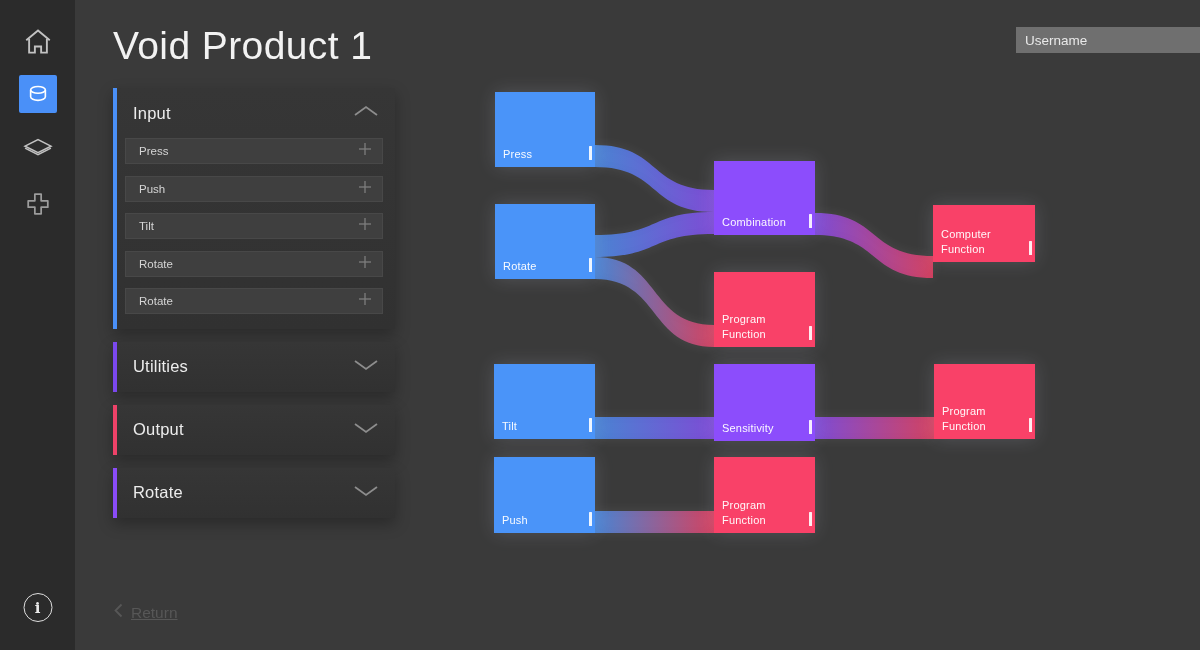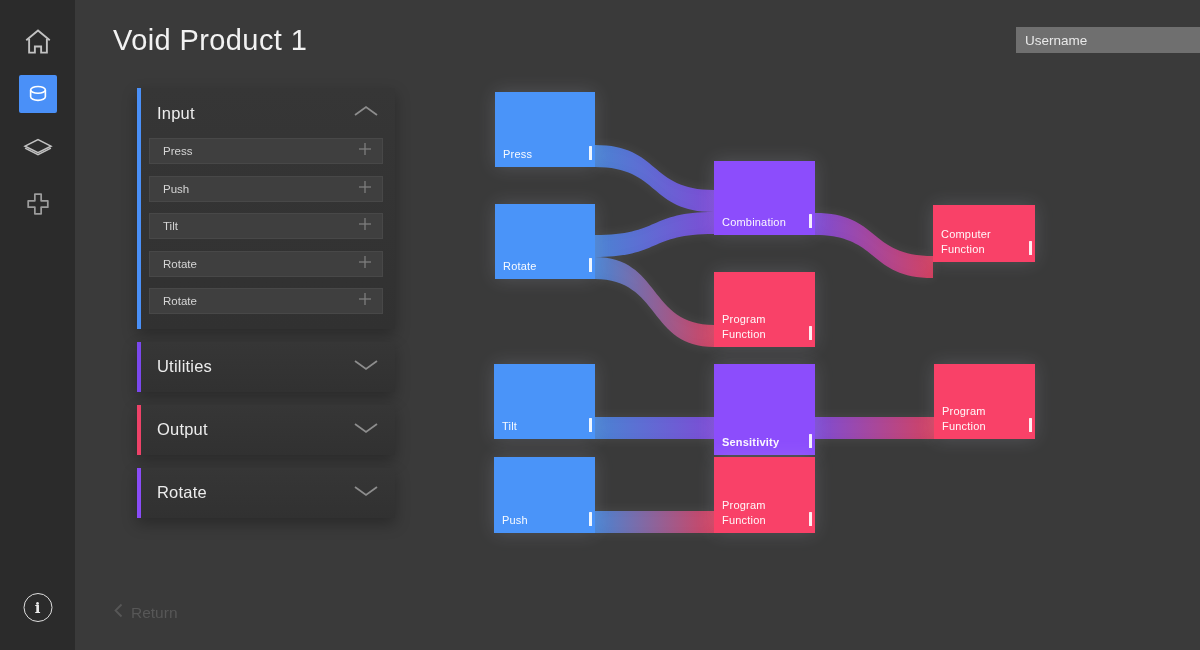--- a/index.html
+++ b/index.html
@@ -21,34 +21,34 @@
     width:38px; height:38px; background:#4a90f8; border-radius:2px;
     display:flex; align-items:center; justify-content:center;
   }
   .info-badge {
     width:29px; height:29px; border:1.6px solid #dedede; border-radius:50%;
     display:flex; align-items:center; justify-content:center;
     font-family:"DejaVu Serif", serif; font-weight:bold; font-size:15px; color:#eaeaea;
   }
   
   .page-title {
-    position:absolute; left:113px; top:24px; font-size:29px; font-weight:400;
+    position:absolute; left:113px; top:24px; font-size:39px; font-weight:400;
     color:#f2f2f2; letter-spacing:.4px; z-index:2;
   }
   .user-box { position:absolute; right:0; top:27px; height:26px; width:184px; display:flex; z-index:4; }
   .user-box input {
     flex:1; background:#6f6f6f; border:0; outline:none; color:#e9e9e9;
     font-size:13.5px; padding-left:9px; font-family:"Liberation Sans", sans-serif;
   }
   
   .accordion { position:absolute; left:113px; top:88px; width:282px; z-index:2; }
   .acc-panel {
     background:linear-gradient(180deg,#363636,#313131);
     box-shadow:0 6px 14px rgba(0,0,0,.28);
-    margin-bottom:13px; position:relative;margin-left:24px;
+    margin-bottom:13px; position:relative;
   }
   .acc-accent { position:absolute; left:0; top:0; bottom:0; width:4px; }
   .acc-header {
     height:50px; display:flex; align-items:center; justify-content:space-between;
     padding:0 16px 0 20px; cursor:pointer;
   }
   .acc-title { font-size:16.5px; color:#ececec; font-weight:400; letter-spacing:.2px; }
   .acc-items { padding-bottom:3px; }
   .acc-item {
     height:26px; margin:0 12px 11.5px 12px; background:#3f3f3f;
@@ -67,21 +67,21 @@
     position:absolute; left:8px; bottom:6px; font-size:11px; line-height:1.3;
     color:rgba(255,255,255,.96); letter-spacing:.2px; white-space:pre-line;
   }
   .node-tick {
     position:absolute; right:3px; bottom:7px; width:3px; height:14px;
     background:rgba(255,255,255,.9); border-radius:.5px;
   }
   
   .return-link {
     position:absolute; left:114px; top:603px; display:flex; align-items:center; gap:8px;
-    color:#575757; font-size:15.5px; cursor:pointer; z-index:2;
+    color:#575757; font-size:15.5px; cursor:pointer; z-index:2;text-decoration:underline;
   }
 </style>
 </head>
 <body>
 
 <div class="sidebar">
   <div class="side-icon" style="top:28px;">
     <span>
       <svg width="30" height="28" viewBox="0 0 24 22" fill="none" stroke="#c2c2c2" stroke-width="1.5">
         <path d="M2.6,9.6 L12,1.8 L21.4,9.6"></path>
@@ -278,21 +278,21 @@
       </div>
       <div class="node" style="left: 453px; top: 125px; width: 102px; height: 57px; background: rgb(249, 65, 104);">
         <span class="node-label">Computer
 Function</span>
      <span class="node-tick"></span>
       </div>
       <div class="node" style="left: 14px; top: 284px; width: 101px; height: 75px; background: rgb(74, 148, 249);">
         <span class="node-label">Tilt</span>
      <span class="node-tick"></span>
       </div>
-      <div class="node" style="left: 234px; top: 284px; width: 101px; height: 91px; background: rgb(140, 77, 252); font-weight: bold;">
+      <div class="node" style="left: 234px; top: 284px; width: 101px; height: 77px; background: rgb(140, 77, 252);">
         <span class="node-label">Sensitivity</span>
      <span class="node-tick"></span>
       </div>
       <div class="node" style="left: 454px; top: 284px; width: 101px; height: 75px; background: rgb(249, 65, 104);">
         <span class="node-label">Program
 Function</span>
      <span class="node-tick"></span>
       </div>
       <div class="node" style="left: 14px; top: 377px; width: 101px; height: 76px; background: rgb(74, 148, 249);">
         <span class="node-label">Push</span>

